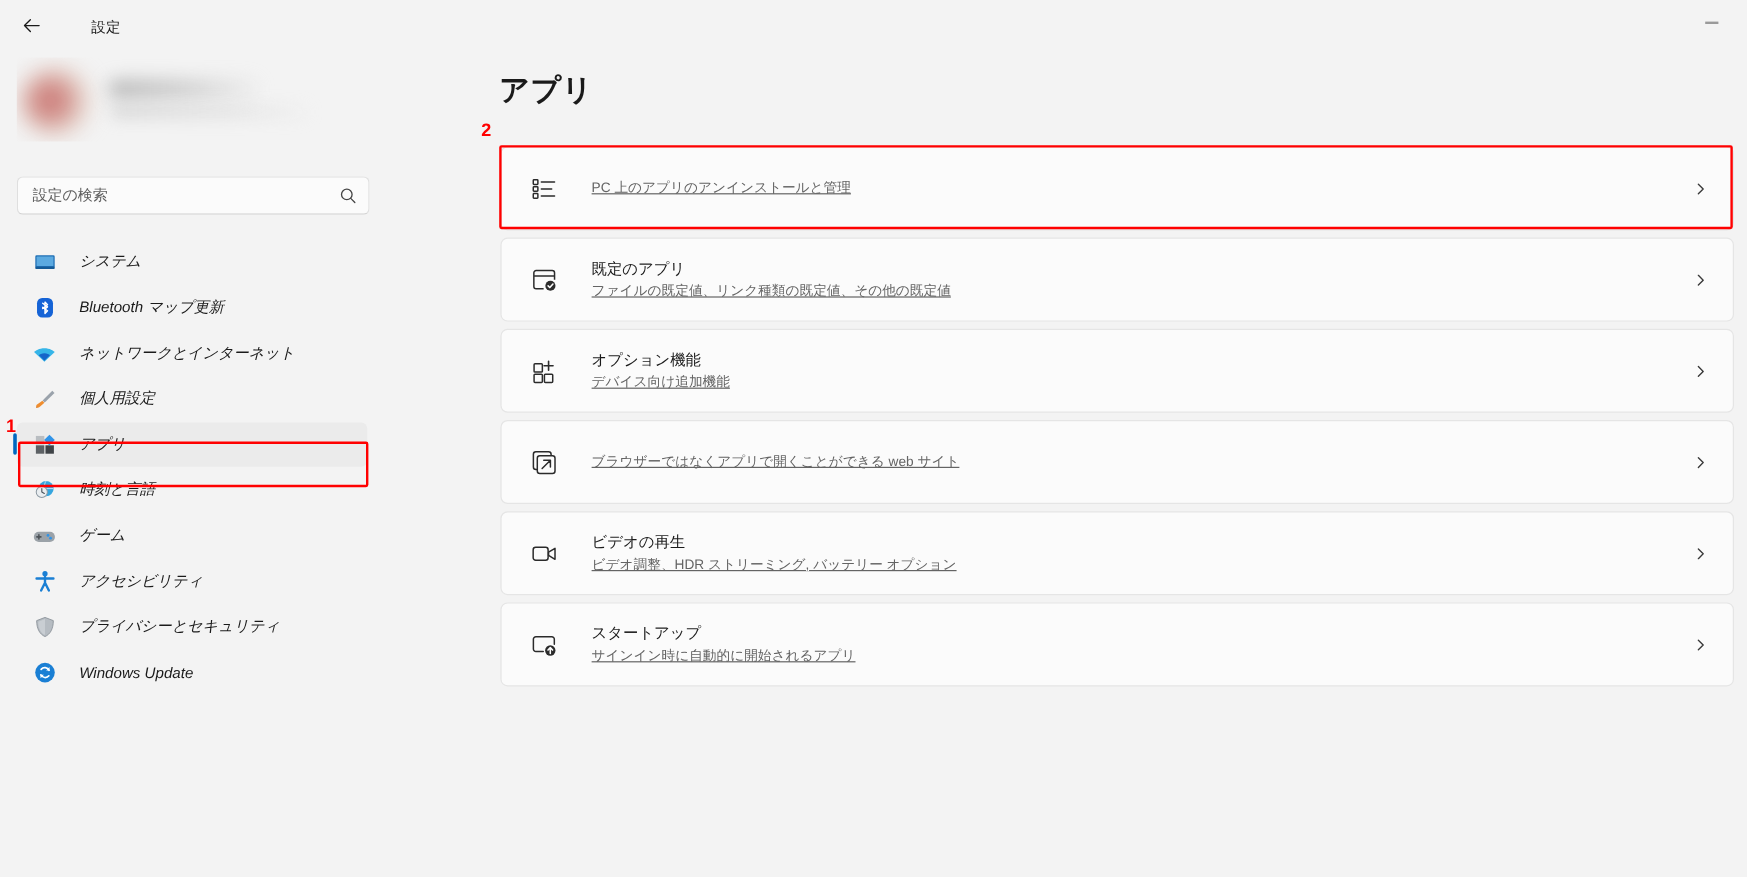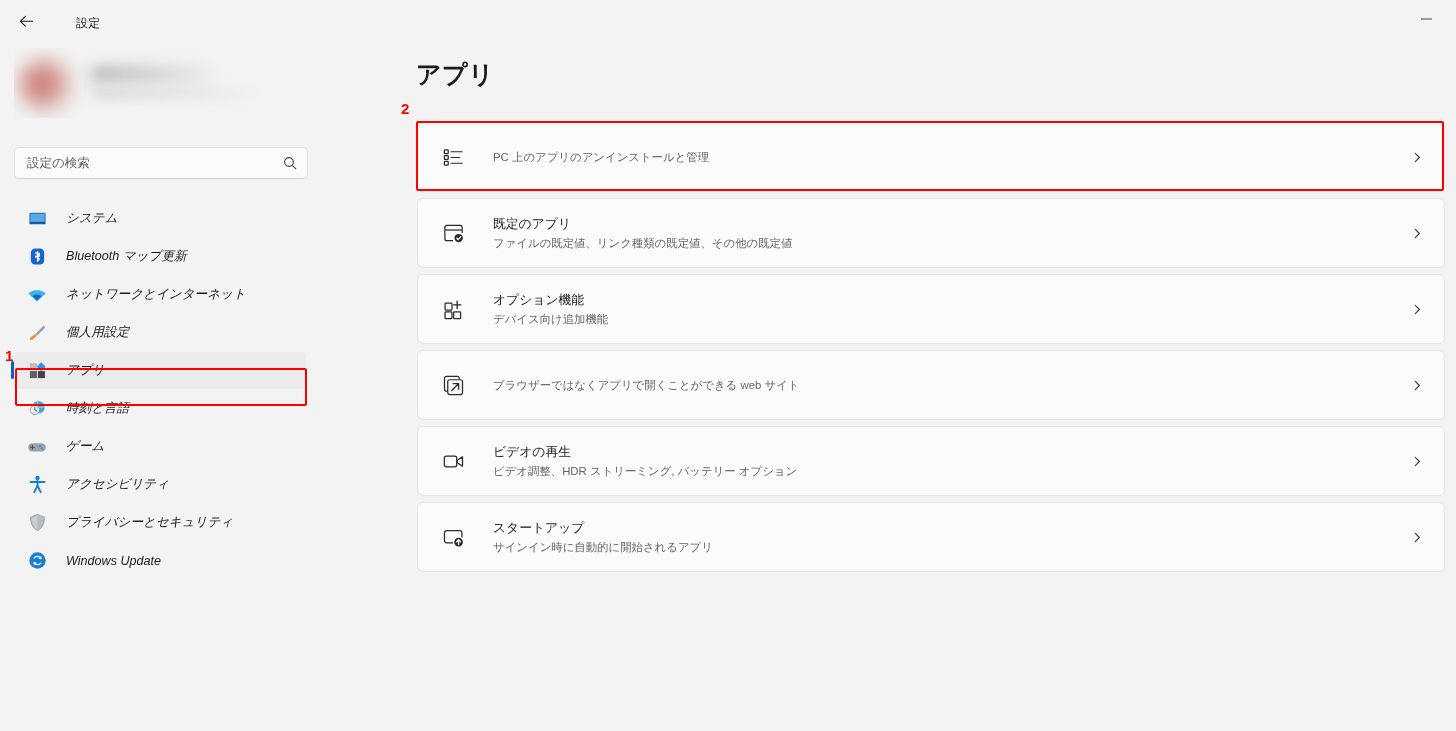--- a/index.html
+++ b/index.html
@@ -266,20 +266,21 @@
   .card-title {
     font-size: 12.8px;
     color: #1a1a1a;
     line-height: 1.5;
   }
   .card-sub {
     font-size: 11.4px;
     color: #646464;
     line-height: 1.5;
     margin-top: 1px;
+    text-decoration: underline;
   }
   .card-chevron {
     width: 42px;
     flex: 0 0 42px;
     display: flex;
     align-items: center;
     justify-content: center;
     margin-right: 6px;
   }
 

